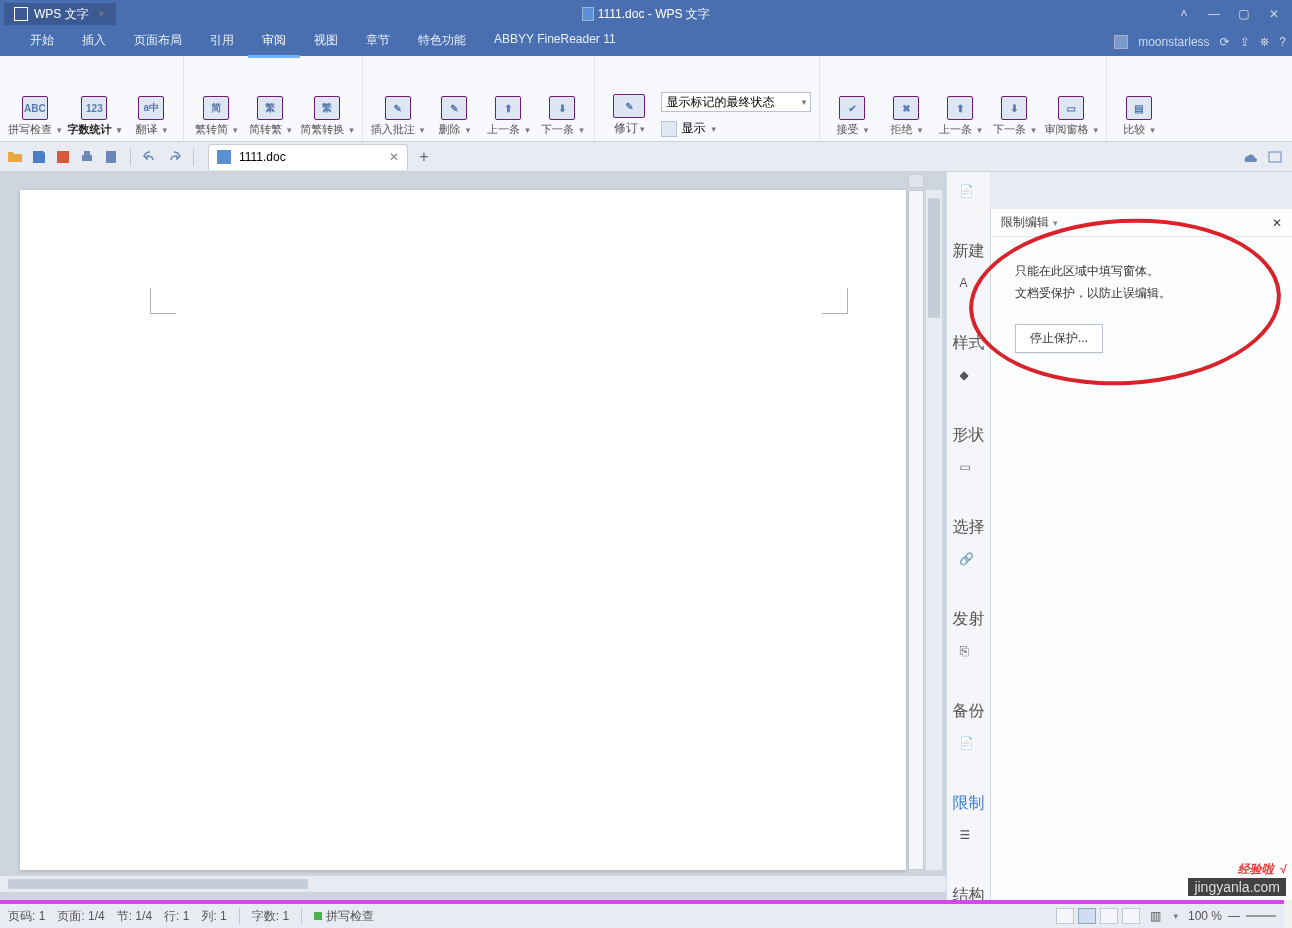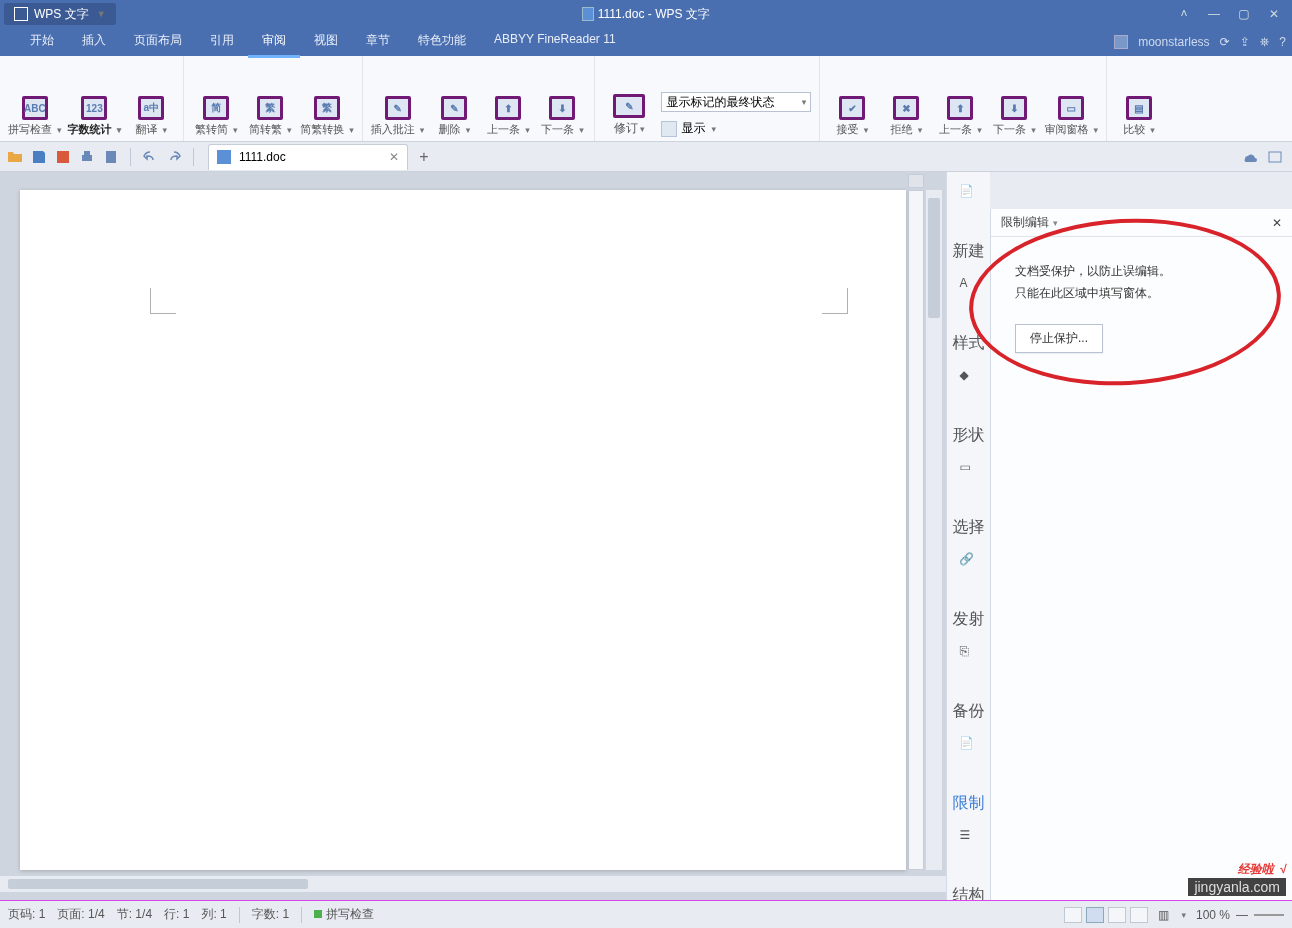--- a/index.html
+++ b/index.html
@@ -22,21 +22,21 @@
 .menu-right { margin-left:auto; display:flex; align-items:center; gap:10px; padding-right:6px; color:#cdd9ee; }
 .vicon { width:14px; height:14px; background:#7a99c8; border:1px solid #aac; }
 
 
 .ribbon { height:86px; background:#f7f9fc; border-bottom:1px solid #ccd3dd; display:flex; }
 .rgroup { display:flex; flex-direction:column; align-items:center; justify-content:flex-end; padding:6px 8px 4px; border-right:1px solid #e2e6ec; }
 .rgroup.noborder { border-right:none; }
 .rbtns { display:flex; gap:6px; align-items:flex-end; }
 .rbtn { display:flex; flex-direction:column; align-items:center; gap:2px; min-width:48px; color:#555; }
 .rbtn.big { min-width:52px; }
-.ricon { width:26px; height:24px; background:#dde6f2; border:3px solid #701a75; border-radius:2px; display:flex; align-items:center; justify-content:center; color:#5a7bb0; font-size:10px; font-weight:bold; }
+.ricon { width:26px; height:24px; background:#dde6f2; border:1px solid #701a75; border-radius:2px; display:flex; align-items:center; justify-content:center; color:#5a7bb0; font-size:10px; font-weight:bold; }
 .ricon.wide { width:32px; }
 .rlabel { font-size:11px; color:#555; white-space:nowrap; }
 .rlabel.bold { color:#222; font-weight:600; }
 .rcombo { width:150px; height:20px; border:1px solid #b8c2d0; background:#fff; margin-bottom:4px; padding:2px 4px; font-size:11px; display:flex; align-items:center; justify-content:space-between; }
 .rstack { display:flex; flex-direction:column; gap:4px; align-items:flex-start; }
 .rrow { display:flex; align-items:center; gap:4px; }
 .rrow .sqicon { width:16px; height:16px; background:#e0e8f2; border:1px solid #b5c4d8; }
 .dd { font-size:9px; color:#777; margin-left:2px; }
 
 
@@ -77,21 +77,21 @@
 
 .rightpane { width:302px; background:#fcfdfe; border-left:1px solid #d5dbe4; display:flex; flex-direction:column;margin-top:37px; }
 .rp-head { height:28px; border-bottom:1px solid #e0e4ea; display:flex; align-items:center; padding:0 10px; justify-content:space-between; color:#444; }
 .rp-head .dd2 { font-size:9px; color:#888; margin-left:4px; }
 .rp-body { padding:24px 24px; position:relative; }
 .rp-msg { line-height:1.8; color:#333; }
 .rp-btn { margin-top:20px; border:1px solid #b8c2d0; background:#fff; padding:5px 14px; color:#333; box-shadow:0 1px 1px rgba(0,0,0,.05); }
 .red-ellipse { position:absolute; top:-18px; left:-22px; width:312px; height:166px; border:4px solid #d8232a; border-radius:50%; pointer-events:none; transform:rotate(-3deg); }
 
 
-.statusbar { position:absolute; bottom:0; left:0; right:0; height:28px; background:#e8ecf2; border-top:1px solid #d946ef; display:flex; align-items:center; padding:0 8px; gap:12px; color:#555; font-size:11px; }
+.statusbar { position:absolute; bottom:0; left:0; right:8px; height:28px; background:#e8ecf2; border-top:4px solid #d946ef; display:flex; align-items:center; padding:0 8px; gap:12px; color:#555; font-size:11px; }
 .stat-item { white-space:nowrap; }
 .stat-sep { width:1px; height:16px; background:#c0c8d4; }
 .spell-dot { width:8px; height:8px; background:#4caf50; display:inline-block; margin-right:4px; }
 .status-right { margin-left:auto; display:flex; align-items:center; gap:10px; }
 .view-btns { display:flex; gap:4px; }
 .vbtn { width:18px; height:16px; border:1px solid #c0c8d4; background:#f4f6fa; }
 .vbtn.active { background:#d0dcf0; border-color:#8ab; }
 .zoom { display:flex; align-items:center; gap:6px; }
 .zslider { width:30px; height:2px; background:#999; position:relative; }
 
@@ -379,22 +379,22 @@
       </div>
     </div>
 
   <div class="rightpane">
     <div class="rp-head">
       <span><span>限制编辑</span><span class="dd2">▾</span></span>
       <span>✕</span>
     </div>
     <div class="rp-body">
       <div class="red-ellipse"></div>
+      <div class="rp-msg">只能在此区域中填写窗体。</div>
       <div class="rp-msg">文档受保护，以防止误编辑。</div>
-      <div class="rp-msg">只能在此区域中填写窗体。</div>
       <button class="rp-btn">停止保护...</button>
     </div>
   </div>
 </div>
 
 <div class="statusbar">
   <span class="stat-item">页码: 1</span>
   <span class="stat-item">页面: 1/4</span>
   <span class="stat-item">节: 1/4</span>
   <span class="stat-item">行: 1</span>

